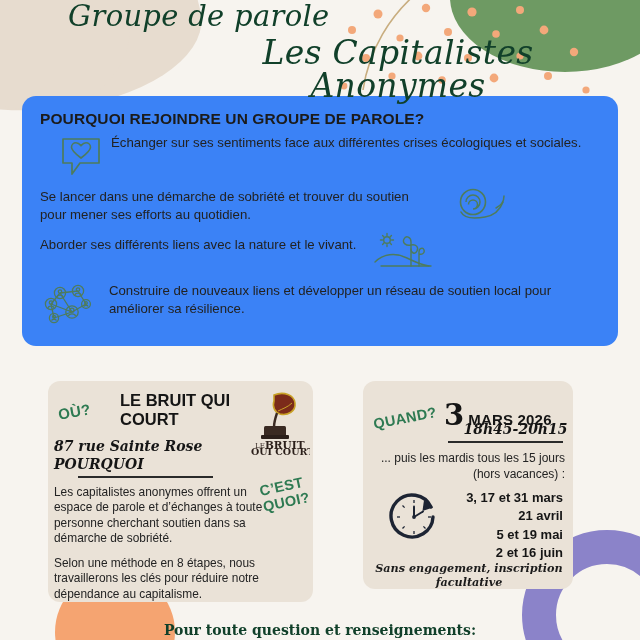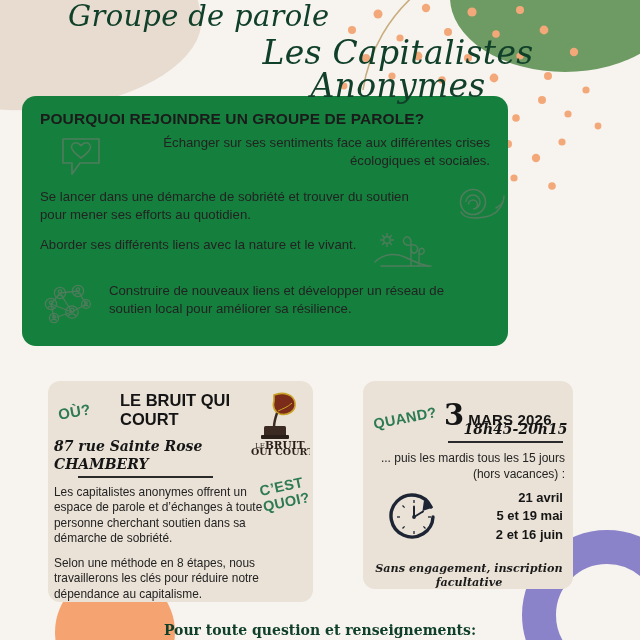--- a/index.html
+++ b/index.html
@@ -47,22 +47,22 @@
     font-family:"DejaVu Serif", serif;
     font-style:italic;color:#11402A;
     line-height:1.02;
     z-index:4;
   }
   .headline .l1{display:block;font-size:29px;padding-left:68px;letter-spacing:.3px;}
   .headline .l2{display:block;font-size:33px;padding-left:196px;margin-top:4px;letter-spacing:.3px;text-align:center;}
 
   
   .panel{
-    position:absolute;left:22px;top:96px;width:486px;height:250px;
-    background:#15803d;border-radius:14px;z-index:3;
+    position:absolute;left:22px;top:96px;width:596px;height:250px;
+    background:#3b82f6;border-radius:14px;z-index:3;
     box-sizing:border-box;padding:14px 18px 0 18px;
   }
   .panel h2{
     margin:0 0 6px 0;font-size:15.5px;font-weight:bold;
     letter-spacing:.1px;color:#1B1B1B;
   }
   .bullet{display:flex;align-items:flex-start;gap:7px;}
   .bullet p{margin:0;font-size:13.2px;line-height:1.35;color:#222;}
   .ico{flex:0 0 auto;display:block;}
   .b1{margin-top:2px;padding-left:18px;text-align:right;}
@@ -274,21 +274,21 @@
       </svg>
       <p>Construire de nouveaux liens et développer un réseau de soutien local pour améliorer sa résilience.</p>
     </div>
   </div>
 
   <div class="card card-left">
     <div class="tag tag-ou">OÙ?</div>
     <div class="venue">LE BRUIT QUI COURT</div>
     <div class="addr">
       <div>87 rue Sainte Rose</div>
-      <div>CHAMBERY</div>
+      <div>POURQUOI</div>
     </div>
     <div class="rule"></div>
 
     <svg class="logo" viewBox="0 0 66 66">
       <path d="M30 6 C40 2, 50 6, 51 14 C52 22, 44 27, 36 25 C31 23.5, 28 18, 30 12 Z" fill="#7B2B1A" stroke="#C9A227" stroke-width="1.6"></path>
       <path d="M34 22 C38 20, 44 18, 48 14" fill="none" stroke="#C9A227" stroke-width="1"></path>
       <path d="M33 24 C31 30, 30 34, 30 38" fill="none" stroke="#3A2A22" stroke-width="2.4"></path>
       <rect x="20" y="37" width="22" height="10" rx="1.5" fill="#3A2A22"></rect>
       <rect x="17" y="46" width="28" height="4" rx="1" fill="#2B1F1A"></rect>
       <text x="11" y="59" font-family="DejaVu Serif, serif" font-size="7" fill="#2B1F1A">LE</text>
@@ -331,20 +331,21 @@
           <path d="M35.4 35.4 L37.5 37.5"></path>
         <path d="M37.5 14.5 L35.4 16.6"></path>
           <path d="M16.6 35.4 L14.5 37.5"></path>
       </g>
       <path d="M26 26 L26 15.5" stroke="#1D2433" stroke-width="2" stroke-linecap="round"></path>
       <path d="M26 26 L35 20.5" stroke="#1D2433" stroke-width="2" stroke-linecap="round"></path>
       <circle cx="26" cy="26" r="1.9" fill="#1D2433"></circle>
     </svg>
 
     <div class="dates">
+      <div>3, 17 et 31 mars</div>
       <div>21 avril</div>
       <div>5 et 19 mai</div>
       <div>2 et 16 juin</div>
     </div>
 
     <div class="foot-note">Sans engagement, inscription facultative</div>
   </div>
 
   <div class="contact">Pour toute question et renseignements:</div>
 </div>

